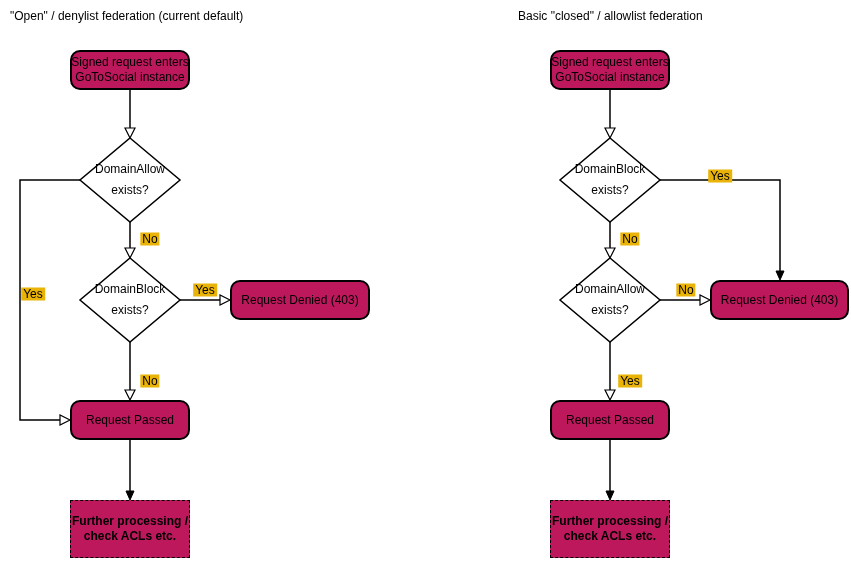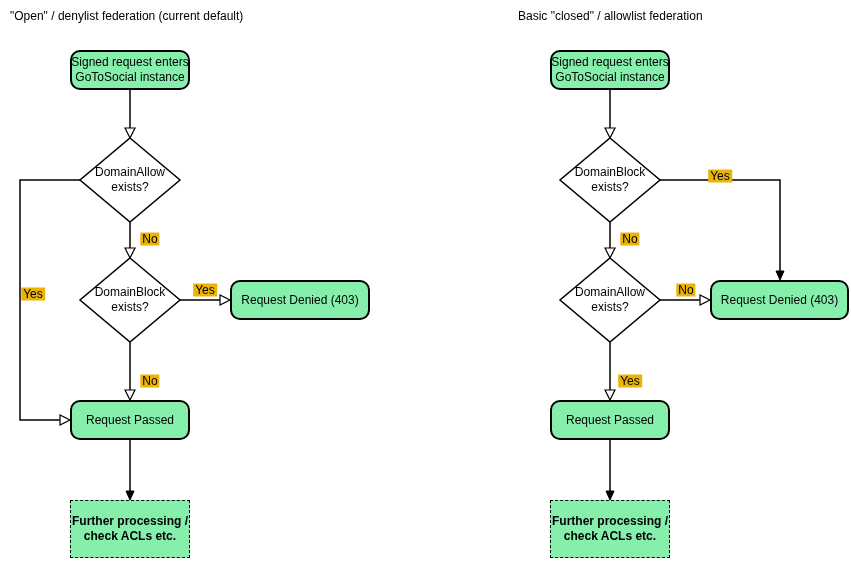--- a/index.html
+++ b/index.html
@@ -21,42 +21,42 @@
     position: absolute;
     font-size: 12px;
     line-height: 14px;
     white-space: pre;
   }
   .node {
     position: absolute;
     display: flex;
     align-items: center;
     justify-content: center;
-    background: #86efac;
+    background: #be185d;
     border: 2px solid #000000;
     font-size: 12px;
   }
   .node .node-label {
     white-space: pre;
     text-align: center;
     line-height: 15px;
   }
   .node.rounded { border-radius: 10px; }
   .node.dashed {
     border: 1.5px dashed #000000;
     border-radius: 0;
     font-weight: bold;
   }
   .center-label {
     position: absolute;
     transform: translate(-50%, -50%);
     font-size: 12px;
     text-align: center;
     white-space: pre;
-    line-height: 15px;
+    line-height: 21px;
   }
   .edge-label {
     background: #eab308;
     padding: 0 2px;
     line-height: 13px;
   }
   .edge-line { stroke: #000000; stroke-width: 1.5; fill: none; }
   .diamond { stroke: #000000; stroke-width: 1.5; fill: #ffffff; }
   .head-open { stroke: #000000; stroke-width: 1.2; fill: #ffffff; }
   .head-filled { stroke: #000000; stroke-width: 1; fill: #000000; }

